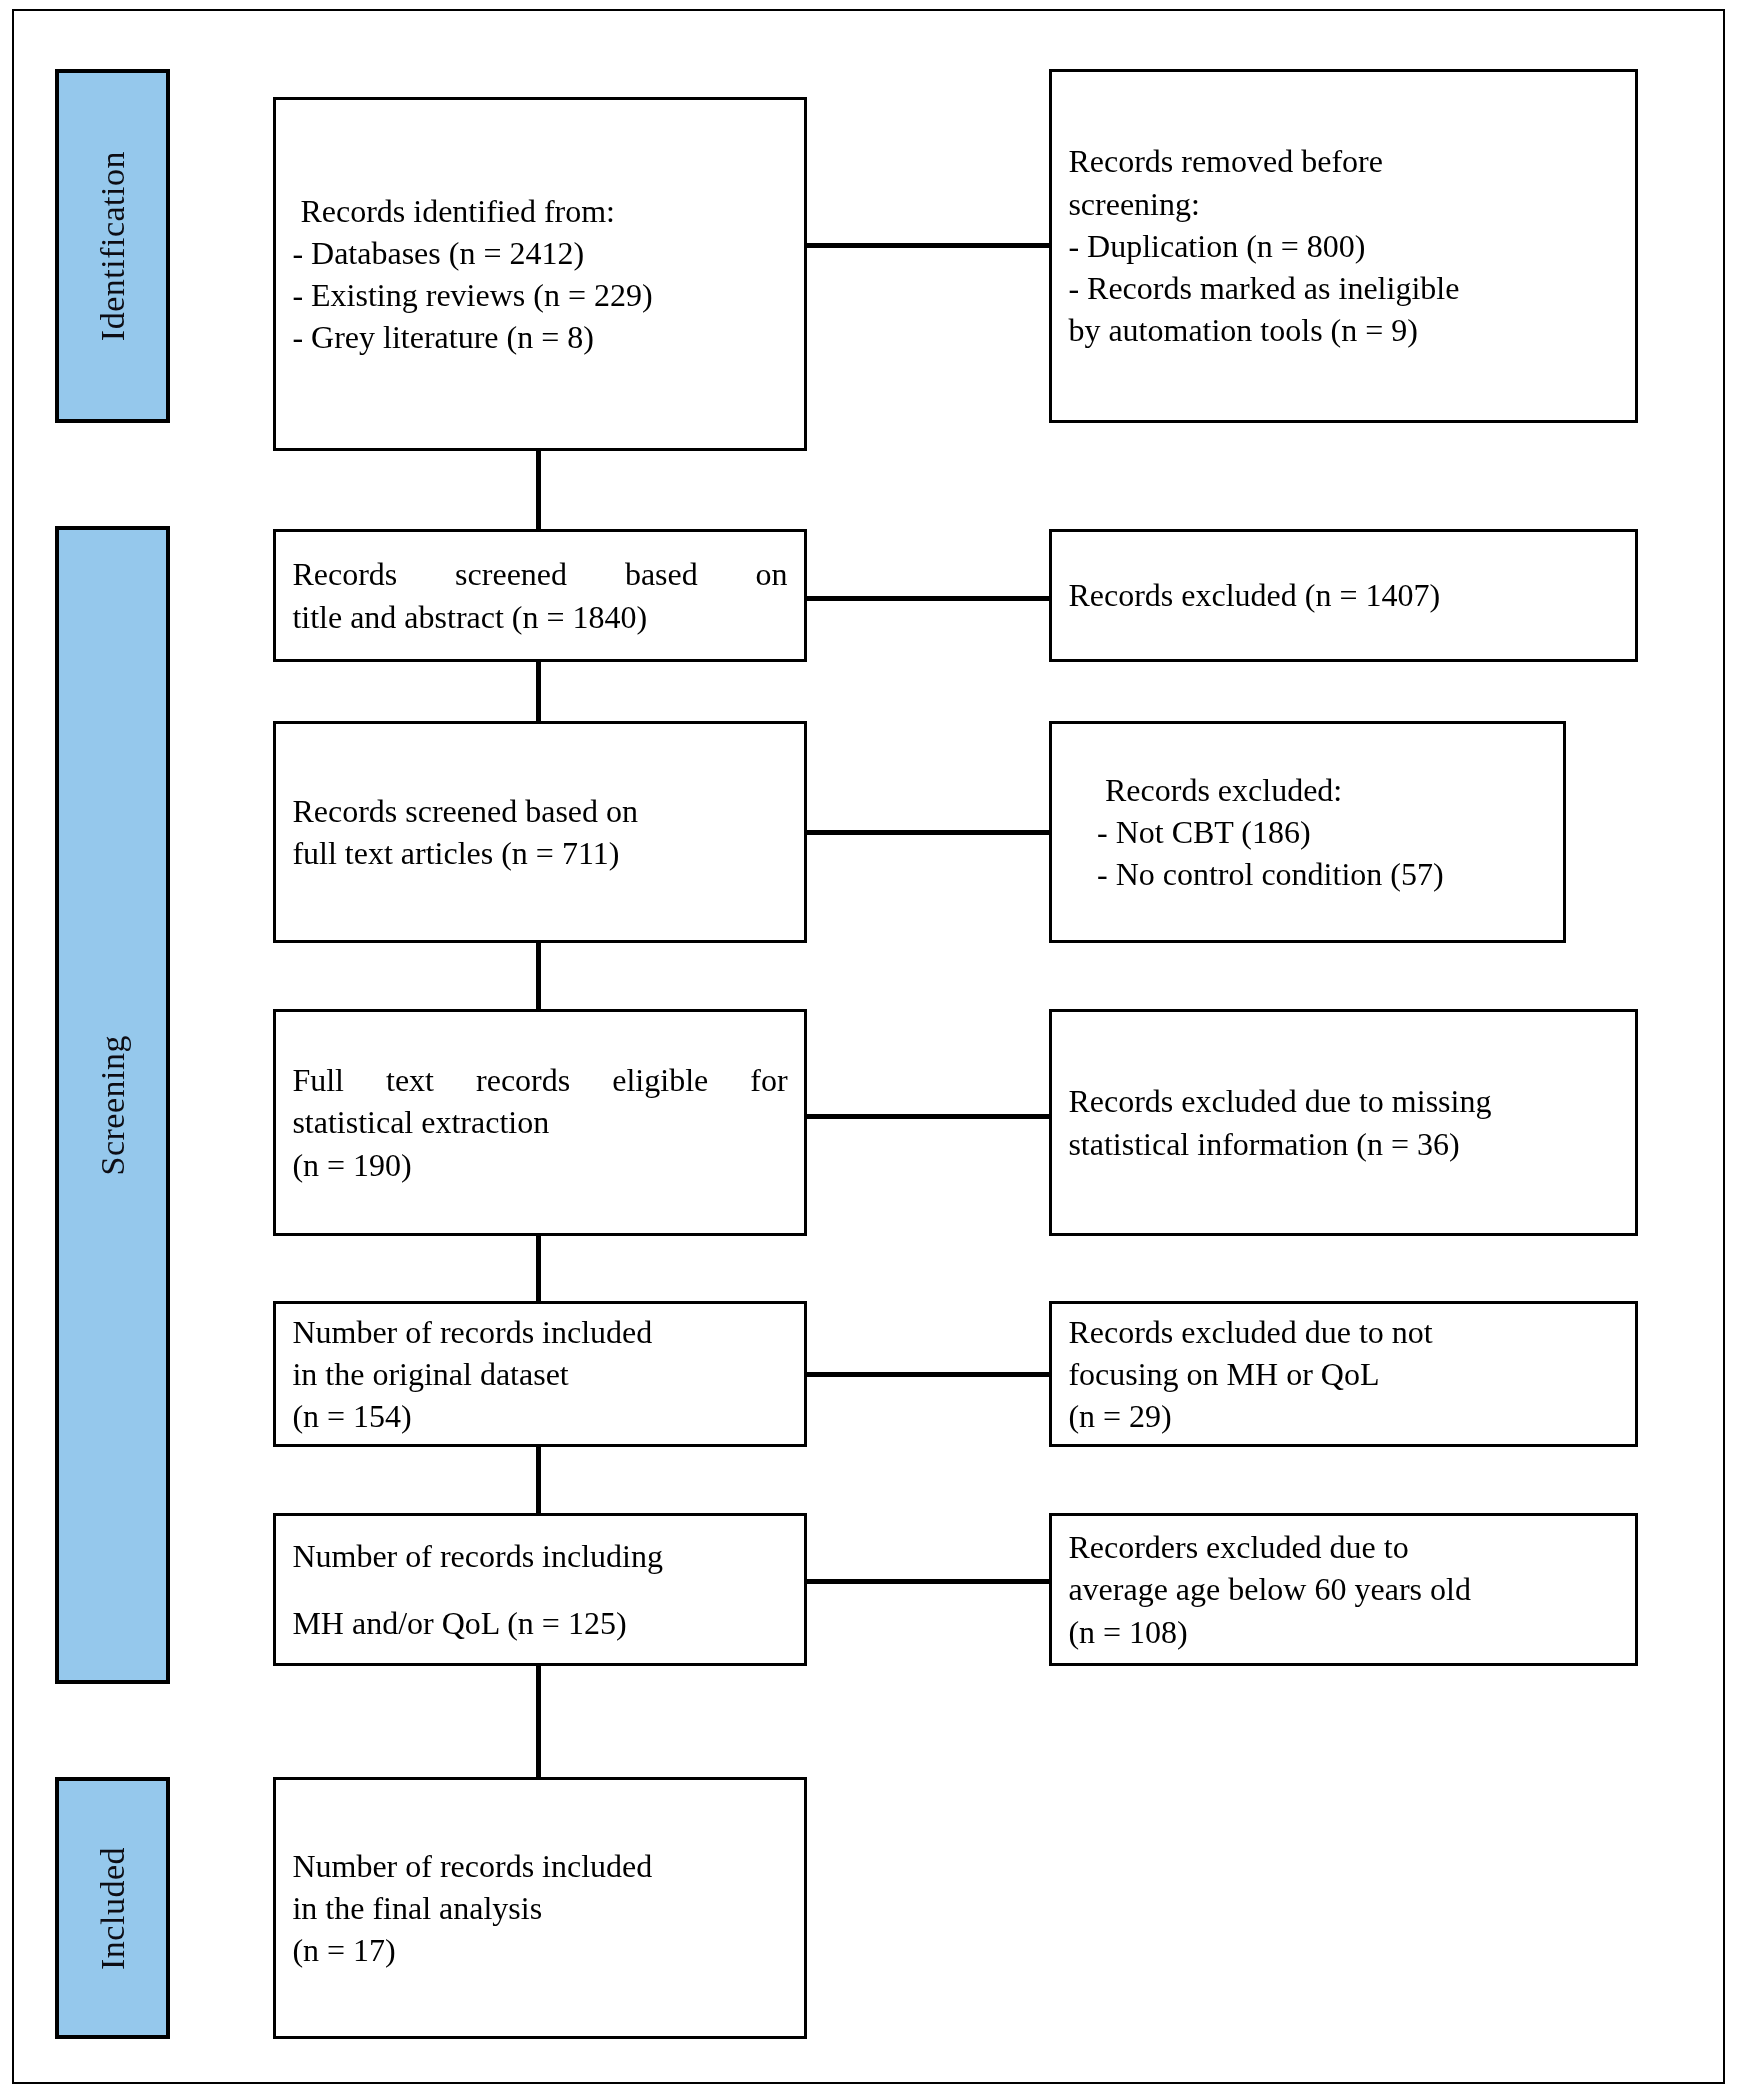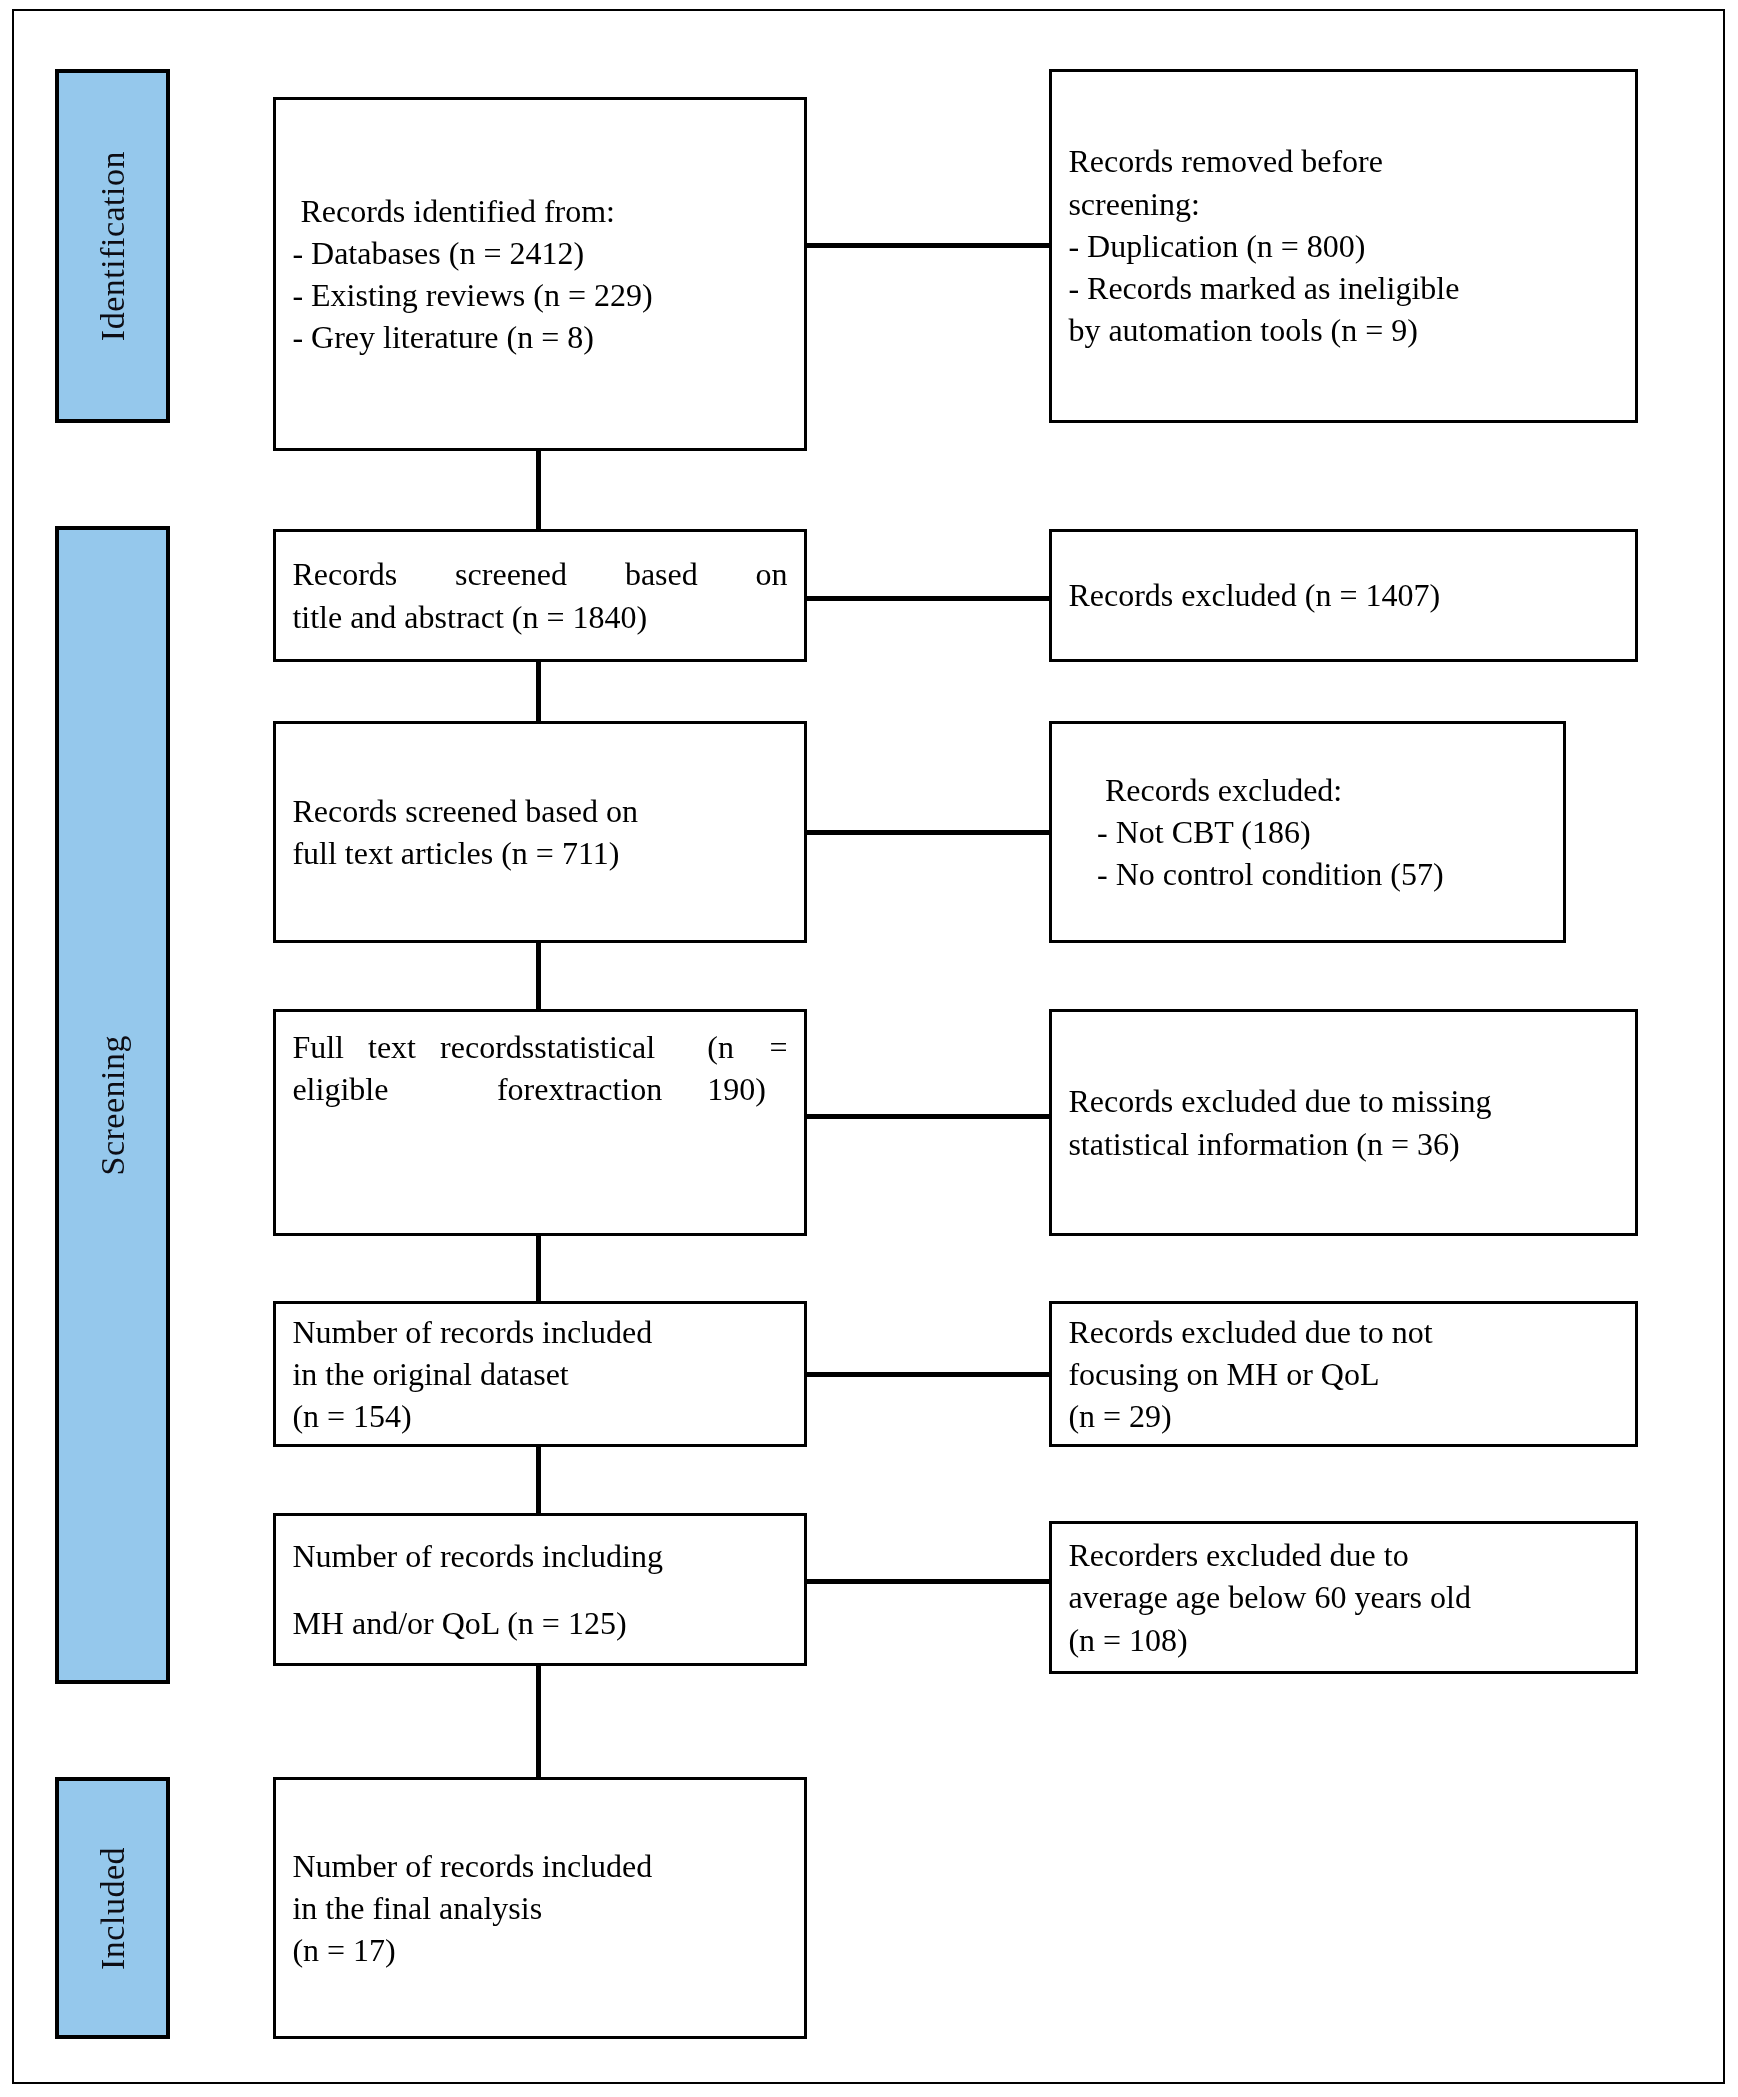--- a/index.html
+++ b/index.html
@@ -156,21 +156,21 @@
   </div>
 
   <div class="node" style="left:1049px; top:721px; width:517px; height:222px;
               display:flex; flex-direction:column; justify-content:center;padding-left:45px;">
     <span class="ln"> Records excluded:</span>
     <span class="ln">- Not CBT (186)</span>
     <span class="ln">- No control condition (57)</span>
   </div>
 
   <div class="node justify" style="left:273px; top:1009px; width:534px; height:227px;
-              display:flex; flex-direction:row; justify-content:center;">
+              display:flex; flex-direction:column; justify-content:center;">
     <span class="ln">Full text records eligible for</span>
     <span class="ln last">statistical extraction</span>
     <span class="ln last">(n = 190)</span>
   </div>
 
   <div class="node" style="left:1049px; top:1009px; width:589px; height:227px;
               display:flex; flex-direction:column; justify-content:center;">
     <span class="ln">Records excluded due to missing</span>
     <span class="ln">statistical information (n = 36)</span>
   </div>
@@ -189,21 +189,21 @@
     <span class="ln">(n = 29)</span>
   </div>
 
   <div class="node" style="left:273px; top:1513px; width:534px; height:153px;
               display:flex; flex-direction:column; justify-content:center;gap:24px;">
     <span class="ln">Number of records including</span>
     <span class="ln">MH and/or QoL (n = 125)</span>
   </div>
 
   <div class="node" style="left:1049px; top:1513px; width:589px; height:153px;
-              display:flex; flex-direction:column; justify-content:center;margin-top:8px;">
+              display:flex; flex-direction:column; justify-content:center;">
     <span class="ln">Recorders excluded due to</span>
     <span class="ln">average age below 60 years old</span>
     <span class="ln">(n = 108)</span>
   </div>
 
   <div class="node" style="left:273px; top:1777px; width:534px; height:262px;
               display:flex; flex-direction:column; justify-content:center;">
     <span class="ln">Number of records included</span>
     <span class="ln">in the final analysis</span>
     <span class="ln">(n = 17)</span>

